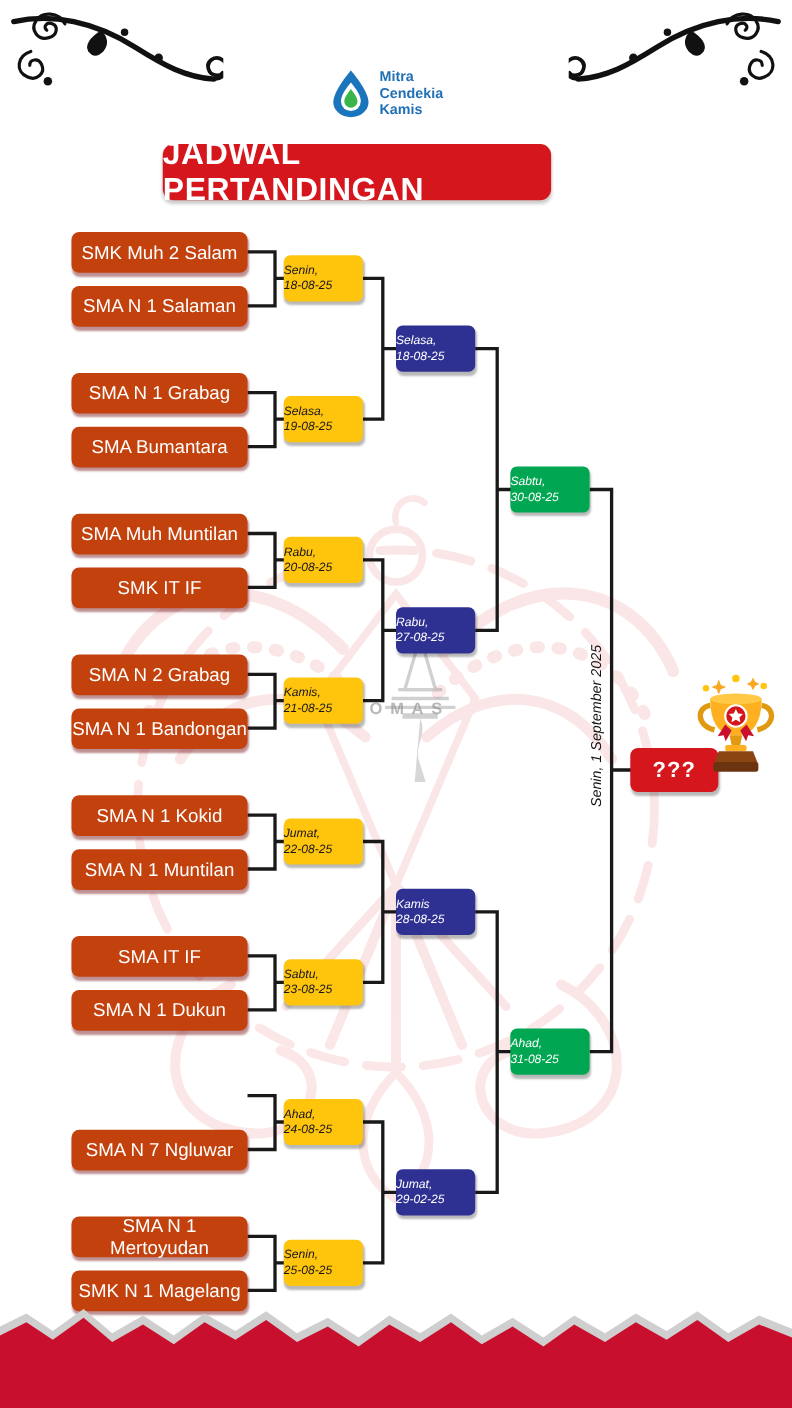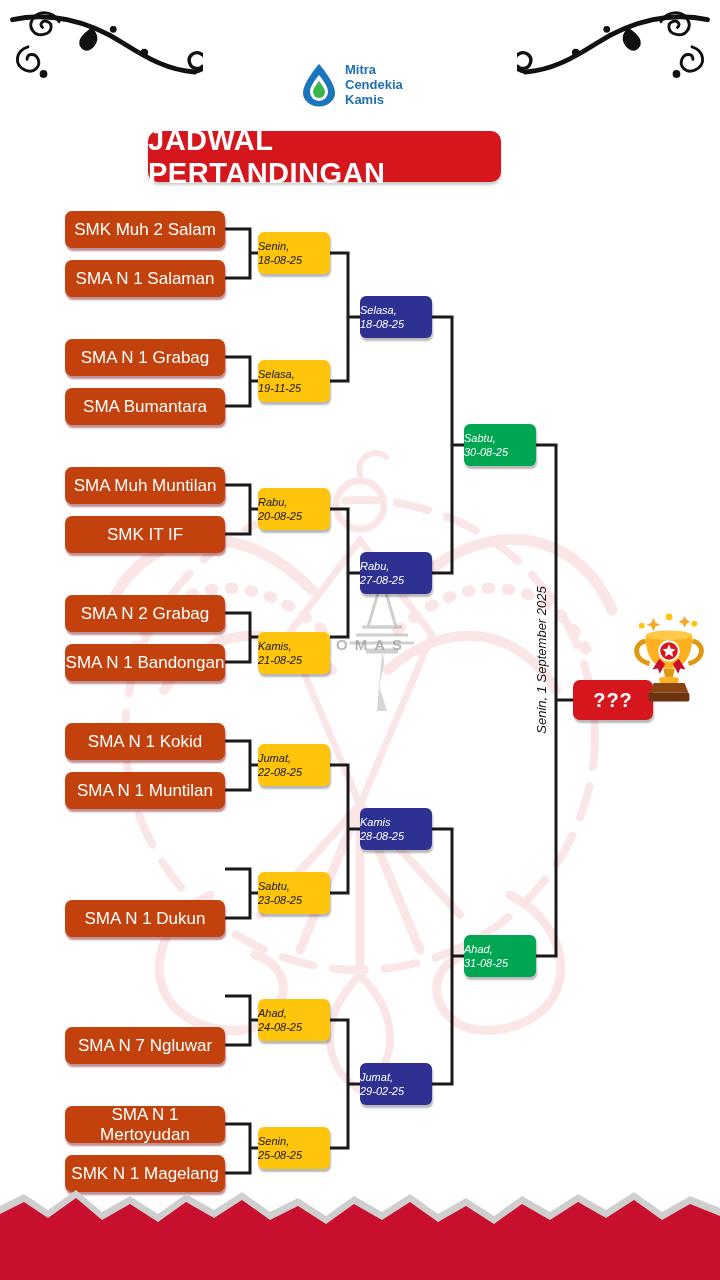--- a/index.html
+++ b/index.html
@@ -140,38 +140,39 @@
   <div class="team" style="top:211px">SMK Muh 2 Salam</div>
   <div class="team" style="top:260px">SMA N 1 Salaman</div>
   <div class="team" style="top:339px">SMA N 1 Grabag</div>
   <div class="team" style="top:388px">SMA Bumantara</div>
   <div class="team" style="top:467px">SMA Muh Muntilan</div>
   <div class="team" style="top:516px">SMK IT IF</div>
   <div class="team" style="top:595px">SMA N 2 Grabag</div>
   <div class="team" style="top:644px">SMA N 1 Bandongan</div>
   <div class="team" style="top:723px">SMA N 1 Kokid</div>
   <div class="team" style="top:772px">SMA N 1 Muntilan</div>
+  <div class="team" style="top:851px">SMA IT IF</div>
   <div class="team" style="top:900px">SMA N 1 Dukun</div>
   <div class="team" style="top:1027px">SMA N 7 Ngluwar</div>
   <div class="team" style="top:1106px">SMA N 1 Mertoyudan</div>
   <div class="team" style="top:1155px">SMK N 1 Magelang</div>
 
   <div class="match r1" style="top:232px">
     <span>Senin,</span>
     <span>18-08-25</span>
   </div>
   <div class="match r1" style="top:360px">
     <span>Selasa,</span>
-    <span>19-11-25</span>
+    <span>19-08-25</span>
   </div>
   <div class="match r1" style="top:488px">
     <span>Rabu,</span>
     <span>20-08-25</span>
   </div>
-  <div class="match r1" style="top:632px">
+  <div class="match r1" style="top:616px">
     <span>Kamis,</span>
     <span>21-08-25</span>
   </div>
   <div class="match r1" style="top:744px">
     <span>Jumat,</span>
     <span>22-08-25</span>
   </div>
   <div class="match r1" style="top:872px">
     <span>Sabtu,</span>
     <span>23-08-25</span>

